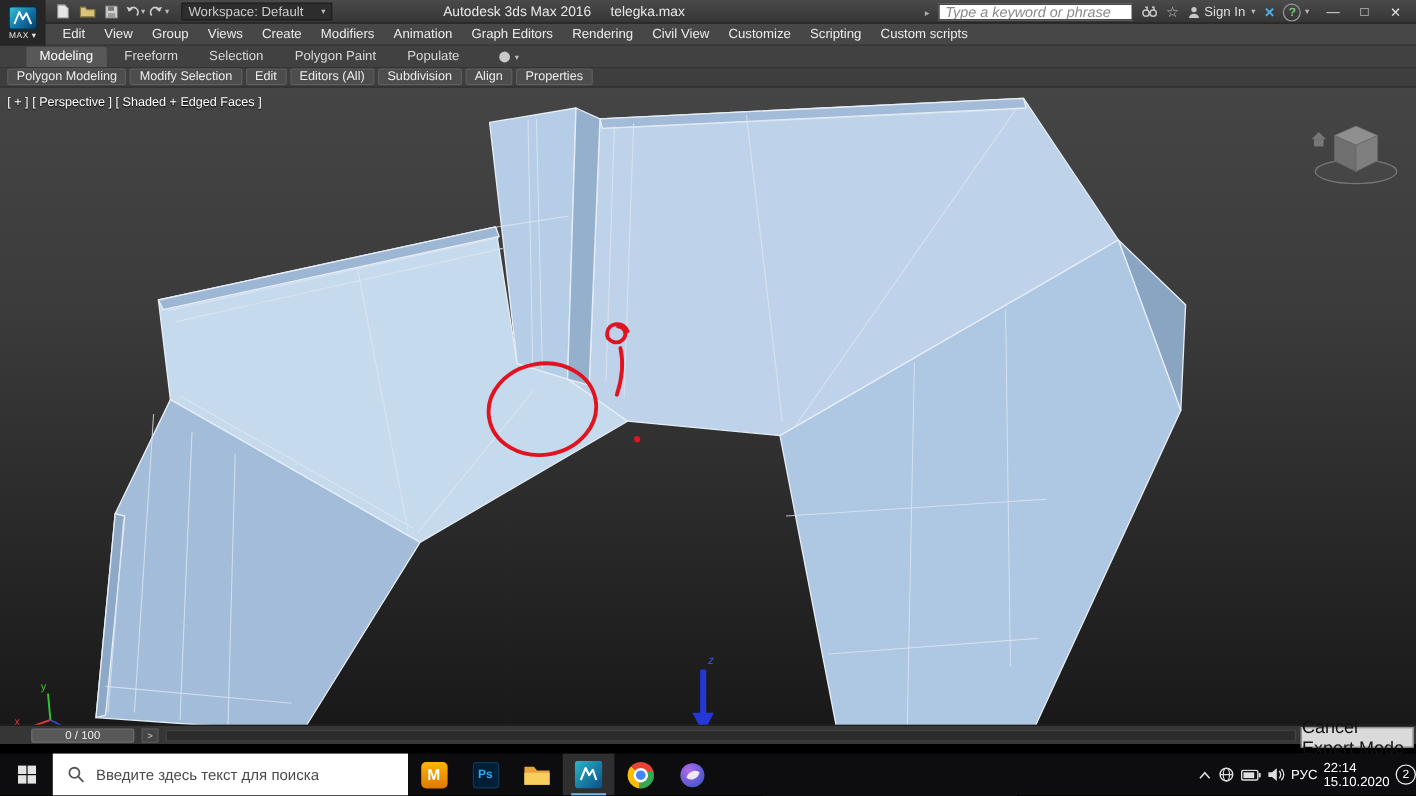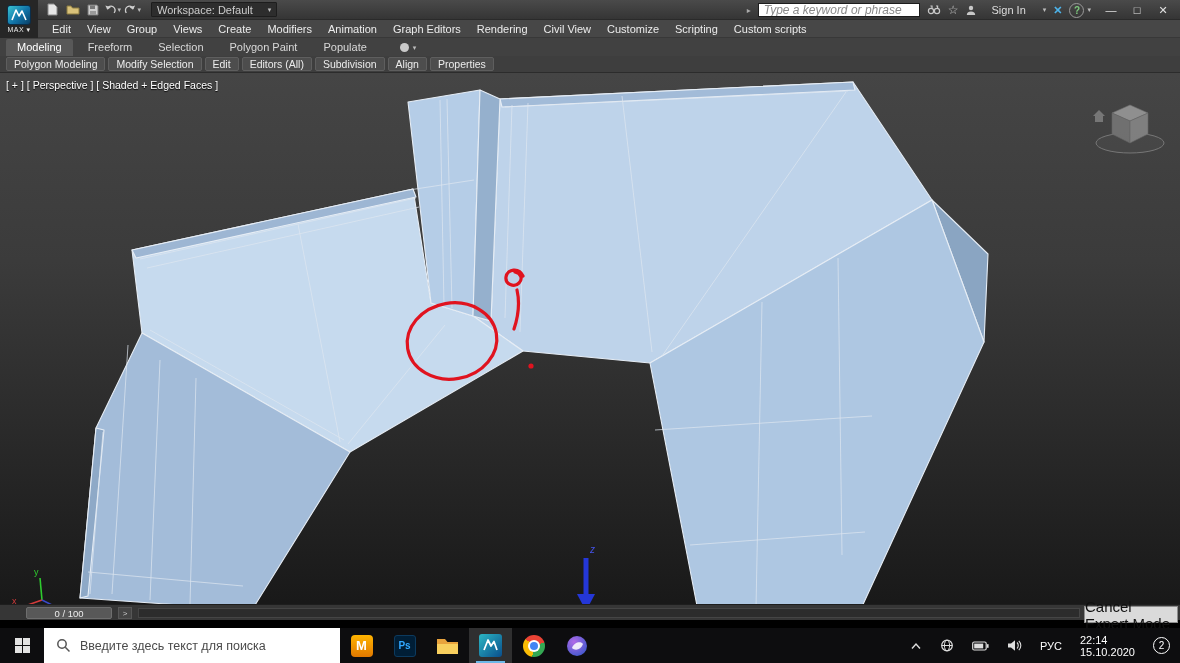--- a/index.html
+++ b/index.html
@@ -21,34 +21,34 @@
   .qbtn { width:17px; height:15px; display:flex; align-items:center; justify-content:center; border-radius:2px; }
   .caret { font-size:7px; color:#bbb; margin-left:1px; }
   .workspace { margin-left:10px; background:#2d2d2d; border:1px solid #1d1d1d; height:15px;
     display:flex; align-items:center; padding:0 5px; color:#ccc; gap:14px; border-radius:1px; }
   .tb-center { position:absolute; left:250px; right:490px; top:0; height:20px;
     display:flex; align-items:center; justify-content:center; gap:16px; color:#e9e9e9; font-size:11.5px; }
   .tb-right { position:absolute; right:0; top:0; height:20px; display:flex; align-items:center; gap:7px; padding-right:4px; }
   .ic-search-field { width:162px; height:14px; background:#fff; border:1px solid #1c1c1c;
     font-size:12px; padding:0 5px; color:#333; }
   .ic-search-field::placeholder { font-style:italic; color:#8a8a8a; }
-  .signin { display:flex; align-items:center; gap:16px; color:#ddd; }
+  .signin { display:flex; align-items:center; gap:4px; color:#ddd; }
   .helpbtn { width:15px; height:15px; border:1px solid #9a9a9a; border-radius:50%;
     display:flex; align-items:center; justify-content:center; font-size:10px; color:#7ec97e; font-weight:bold; }
   .winctl { display:flex; }
   .winctl span { width:26px; height:20px; display:flex; align-items:center; justify-content:center; color:#e0e0e0; font-size:11px; }
 
   
   .menubar { position:absolute; top:20px; left:0; right:0; height:18px; background:#474747;
     border-bottom:1px solid #383838; display:flex; align-items:center; padding-left:44px; font-size:11px; color:#ececec; }
   .menubar .mitem { padding:0 8px; height:18px; display:flex; align-items:center; cursor:default; }
 
   
   .ribbon-tabs { position:absolute; top:38px; left:0; right:0; height:18px; background:#414141;
-    display:flex; align-items:flex-end; padding-left:6px; font-size:11px; color:#d8d8d8; gap:4px; }
+    display:flex; align-items:flex-end; padding-left:22px; font-size:11px; color:#d8d8d8; gap:4px; }
   .rtab { padding:1px 11px 2px; height:17px; display:flex; align-items:center; border-radius:2px 2px 0 0; }
   .rtab.active { background:#585858; color:#fff; }
   .rtab-toggle { margin-left:18px; display:flex; align-items:center; gap:3px; color:#ccc; height:17px; }
   .rtab-toggle .dot { width:9px; height:9px; border-radius:50%; background:#c9c9c9; display:inline-block; }
   .ribbon-panels { position:absolute; top:56px; left:0; right:0; height:17px; background:#3e3e3e;
     border-bottom:1px solid #2c2c2c; display:flex; align-items:center; padding-left:6px; gap:3px; }
   .rbtn { height:14px; background:#4d4d4d; border:1px solid #5e5e5e; border-radius:2px;
     color:#ececec; font-size:10.5px; display:flex; align-items:center; padding:0 7px; }
 
   
@@ -85,21 +85,21 @@
   .task-slot.active { background:rgba(255,255,255,0.14); }
   .task-slot.active::after { content:""; position:absolute; bottom:0; left:7px; right:7px; height:2px; background:#6cb8e8; }
   .ic-mail { width:22px; height:22px; border-radius:4px; background:linear-gradient(#ffb400,#e07800);
     color:#fff; font-weight:bold; font-size:13px; display:flex; align-items:center; justify-content:center; }
   .ic-ps { width:22px; height:22px; border-radius:3px; background:#001e36; border:1px solid #0c3a5e;
     color:#31a8ff; font-weight:bold; font-size:10px; display:flex; align-items:center; justify-content:center; }
   .ic-chrome { width:22px; height:22px; border-radius:50%;
     background:conic-gradient(from -50deg,#ea4335 0 33.3%,#34a853 0 66.6%,#fbbc05 0 100%); position:relative; }
   .ic-chrome::before { content:""; position:absolute; left:5px; top:5px; width:12px; height:12px; background:#fff; border-radius:50%; }
   .ic-chrome::after { content:""; position:absolute; left:7px; top:7px; width:8px; height:8px; background:#4285f4; border-radius:50%; }
-  .tray { margin-left:auto; display:flex; align-items:center; gap:18px; padding-right:10px; font-size:11px; }
+  .tray { margin-left:auto; display:flex; align-items:center; gap:5px; font-size:11px; }
   .clock { display:flex; flex-direction:column; align-items:flex-start; line-height:12px; font-size:11px; }
   .notif { width:17px; height:17px; border:1.5px solid #fff; border-radius:50%; font-size:10px;
     display:flex; align-items:center; justify-content:center; }
 </style>
 </head>
 <body>
 
 <div class="app-logo">
   <span class="logo-sq">
     <svg width="16" height="12" viewBox="0 0 16 12">
@@ -139,20 +139,24 @@
       <svg width="13" height="12" viewBox="0 0 13 12" style="transform:scaleX(-1)">
           <path d="M10.5 9 A4.2 4.2 0 1 0 3.4 4.8" fill="none" stroke="#cfcfcf" stroke-width="1.4"></path>
           <path d="M1.4 1.4 L3.6 5.8 L7.2 3.2 Z" fill="#cfcfcf"></path>
         </svg>
         <span class="caret">▾</span>
     </span>
   </div>
   <div class="workspace">
     <span>Workspace: Default</span>
     <span class="caret">▾</span>
+  </div>
+  <div class="tb-center">
+    <span>Autodesk 3ds Max 2016</span>
+    <span>telegka.max</span>
   </div>
   <div class="tb-right">
     <span style="color:#aaa;font-size:8px;">▸</span>
     <input class="ic-search-field" placeholder="Type a keyword or phrase" style="">
     <span>
       <svg width="14" height="12" viewBox="0 0 14 12">
           <circle cx="4" cy="8" r="2.6" fill="none" stroke="#c8c8c8" stroke-width="1.2"></circle>
           <circle cx="10" cy="8" r="2.6" fill="none" stroke="#c8c8c8" stroke-width="1.2"></circle>
           <path d="M3.4 3 h1.6 v2.5 M9 3 h1.6 v2.5" fill="none" stroke="#c8c8c8" stroke-width="1.2"></path>
         </svg>

